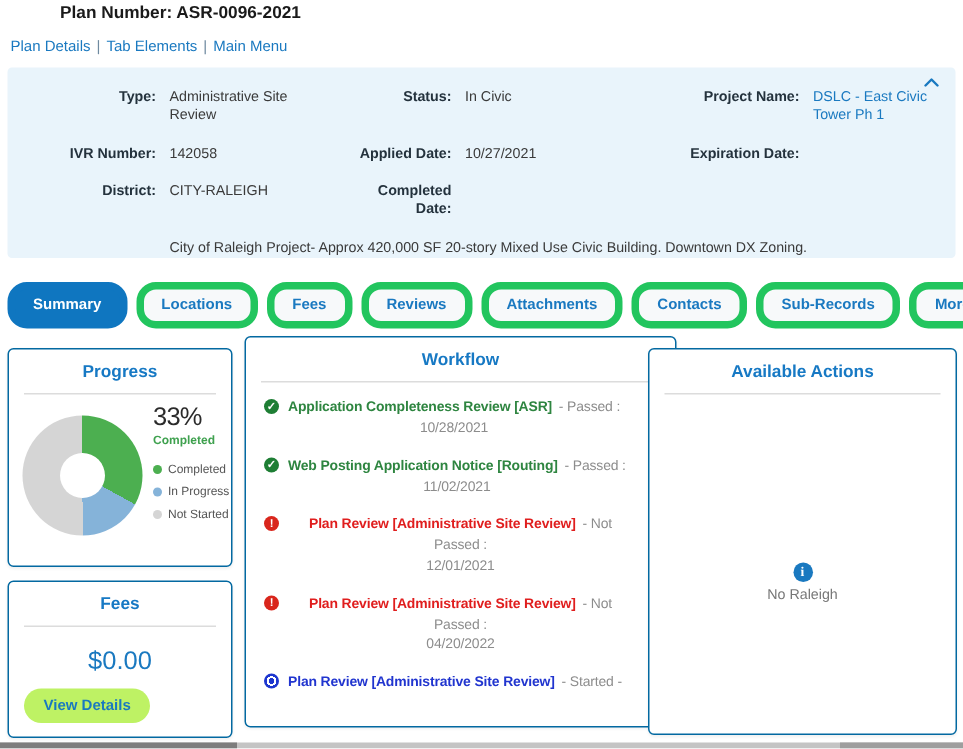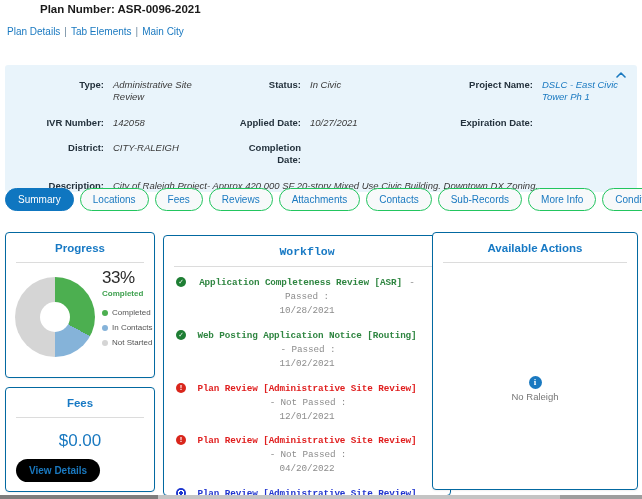--- a/index.html
+++ b/index.html
@@ -8,36 +8,36 @@
     position:relative; background:#ffffff; overflow:hidden;
     font-family:"Liberation Sans", sans-serif; color:#333;
   }
   
   .page-title { position:absolute; left:8px; top:3px; font-size:11.5px; font-weight:bold; color:#1a1a1a;margin-left:32px; }
   .nav { position:absolute; left:7px; top:26px; font-size:10px; }
   .nav-link { color:#1a79c0; cursor:pointer; }
   .nav-sep { color:#6f8aa0; margin:0 4px; }
 
   
-  .panel { position:absolute; left:5px; top:45px; width:632px; height:127px; background:#e9f4fb; border-radius:3px; overflow:hidden;margin-top:20px; }
+  .panel { position:absolute; left:5px; top:45px; width:632px; height:127px; background:#e9f4fb; border-radius:3px; overflow:hidden; }
   .collapse-btn { position:absolute; right:11px; top:7px; cursor:pointer; line-height:0; }
   .panel-grid {
     display:grid; grid-template-columns:108px 115px 82px 148px 84px 95px;
     padding:14px 0 0 0; row-gap:13px; font-size:9.5px; line-height:1.3;
   }
   .f-label { text-align:right; padding-right:9px; font-weight:bold; color:#24323d; }
-  .f-value { color:#3a3a3a; padding-right:6px;font-style:italic; }
+  .f-value { color:#3a3a3a; padding-right:6px; }
   .f-link { color:#1a79c0; cursor:pointer; }
   .desc-value { grid-column:2 / 7; }
 
   
   .tabs { position:absolute; left:5px; top:188px; display:flex; gap:6px; }
   .tab {
-    font-size:10px; font-weight:normal; color:#1a79c0; background:#f7f9fa;
-    border:1px solid #22c55e; border-radius:13px; padding:5px 12px; cursor:pointer; white-space:nowrap;
+    font-size:10px; font-weight:bold; color:#1a79c0; background:#f7f9fa;
+    border:5px solid #22c55e; border-radius:13px; padding:5px 12px; cursor:pointer; white-space:nowrap;
   }
   .tab.active { background:#0f76c0; border-color:#0f76c0; color:#fff; }
 
   
   .card { position:absolute; background:#fff; border:1px solid #0369a1; border-radius:4px; box-shadow:0 1px 2px rgba(0,0,0,0.06); }
   .card-title { text-align:center; color:#1779c4; font-weight:bold; font-size:11.5px; padding-top:9px; }
   .card-divider { border-top:1px solid #dcdcdc; margin:8px 10px 0 10px; }
 
   
   #progress-card { left:5px; top:232px; width:150px; height:146px; }
@@ -48,27 +48,27 @@
   .pct-caption { font-size:8px; font-weight:bold; color:#3fa14f; margin-top:1px; }
   .legend { margin-top:10px; }
   .legend-row { display:flex; align-items:center; gap:4px; margin-bottom:6px; }
   .legend-dot { width:6px; height:6px; border-radius:50%; flex:0 0 auto; }
   .legend-label { font-size:8px; color:#555; white-space:nowrap; }
 
   
   #fees-card { left:5px; top:387px; width:150px; height:105px; }
   .fees-amount { text-align:center; font-size:17px; color:#1a79c0; margin-top:13px; }
   .view-details-btn {
-    position:absolute; left:10px; bottom:9px; background:#000000; border:none; cursor:pointer;
+    position:absolute; left:10px; bottom:9px; background:#bef264; border:none; cursor:pointer;
     border-radius:14px; color:#1a79c0; font-weight:bold; font-size:10px; padding:6px 13px;
     font-family:"Liberation Sans", sans-serif;
   }
 
   
-  #workflow-card { left:163px; top:235px; width:288px; height:261px; overflow:hidden;font-family:Liberation Mono, monospace; }
+  #workflow-card { left:163px; top:224px; width:288px; height:261px; overflow:hidden; }
   .wf-list { position:absolute; left:12px; right:28px; top:40px; }
   .wf-item { display:flex; gap:6px; margin-bottom:11px; font-size:9.3px; letter-spacing:-0.1px; }
   .wf-icon {
     flex:0 0 auto; width:10px; height:10px; border-radius:50%; margin-top:1px;
     text-align:center; line-height:10px; font-size:7.5px; color:#fff; font-weight:bold;
   }
   .wf-icon.passed { background:#1e7e34; }
   .wf-icon.not-passed { background:#d9261c; }
   .wf-icon.started { background:radial-gradient(circle at 50% 50%, #1d36cf 0 2px, #ffffff 2px 3.2px, #1d36cf 3.2px); }
   .wf-text { line-height:1.5;text-align:center; }
@@ -95,21 +95,21 @@
   .bottom-strip { position:absolute; left:0; bottom:0; width:642px; height:4px; background:#c4c4c4; }
   .bottom-strip .seg-left { position:absolute; left:0; top:0; width:158px; height:4px; background:#7d7d7d; }
   .bottom-strip .seg-right { position:absolute; left:560px; top:0; width:82px; height:4px; background:#9e9e9e; }
 </style>
 </head>
 <body>
 
 <div class="page-title">Plan Number: ASR-0096-2021</div>
 
 <div class="nav">
-  <span class="nav-link">Plan Details</span><span class="nav-sep">|</span><span class="nav-link">Tab Elements</span><span class="nav-sep">|</span><span class="nav-link">Main City</span>
+  <span class="nav-link">Plan Details</span><span class="nav-sep">|</span><span class="nav-link">Tab Elements</span><span class="nav-sep">|</span><span class="nav-link">Main Menu</span>
 </div>
 
 <div class="panel">
   <span class="collapse-btn">
     <svg width="10" height="6" viewBox="0 0 10 6">
         <polyline points="1,5 5,1 9,5" fill="none" stroke="#1a79c0" stroke-width="1.6" stroke-linecap="round" stroke-linejoin="round"></polyline>
       </svg>
   </span>
   <div class="panel-grid">
     <div class="f-label">Type:</div>
@@ -121,26 +121,25 @@
 
     <div class="f-label">IVR Number:</div>
     <div class="f-value">142058</div>
     <div class="f-label">Applied Date:</div>
     <div class="f-value">10/27/2021</div>
     <div class="f-label">Expiration Date:</div>
     <div class="f-value"></div>
 
     <div class="f-label">District:</div>
     <div class="f-value">CITY-RALEIGH</div>
-    <div class="f-label">Completion Date:</div>
+    <div class="f-label">Completed Date:</div>
     <div class="f-value"></div>
     <div class="f-label"></div>
     <div class="f-value"></div>
 
-    <div class="f-label">Description:</div>
     <div class="f-value desc-value">City of Raleigh Project- Approx 420,000 SF 20-story Mixed Use Civic Building. Downtown DX Zoning.</div>
   </div>
 </div>
 
 <div class="tabs">
   <div class="tab active">Summary</div>
   <div class="tab">Locations</div>
   <div class="tab">Fees</div>
   <div class="tab">Reviews</div>
   <div class="tab">Attachments</div>
@@ -159,21 +158,21 @@
   <div class="progress-right">
     <div class="pct">33%</div>
     <div class="pct-caption">Completed</div>
     <div class="legend">
       <div class="legend-row">
         <span class="legend-dot" style="background: rgb(76, 175, 80);"></span>
         <span class="legend-label">Completed</span>
       </div>
       <div class="legend-row">
         <span class="legend-dot" style="background: rgb(133, 179, 217);"></span>
-        <span class="legend-label">In Contacts</span>
+        <span class="legend-label">In Progress</span>
       </div>
       <div class="legend-row">
         <span class="legend-dot" style="background: rgb(213, 213, 213);"></span>
         <span class="legend-label">Not Started</span>
       </div>
     </div>
   </div>
 </div>
 
 <div class="card" id="fees-card">

